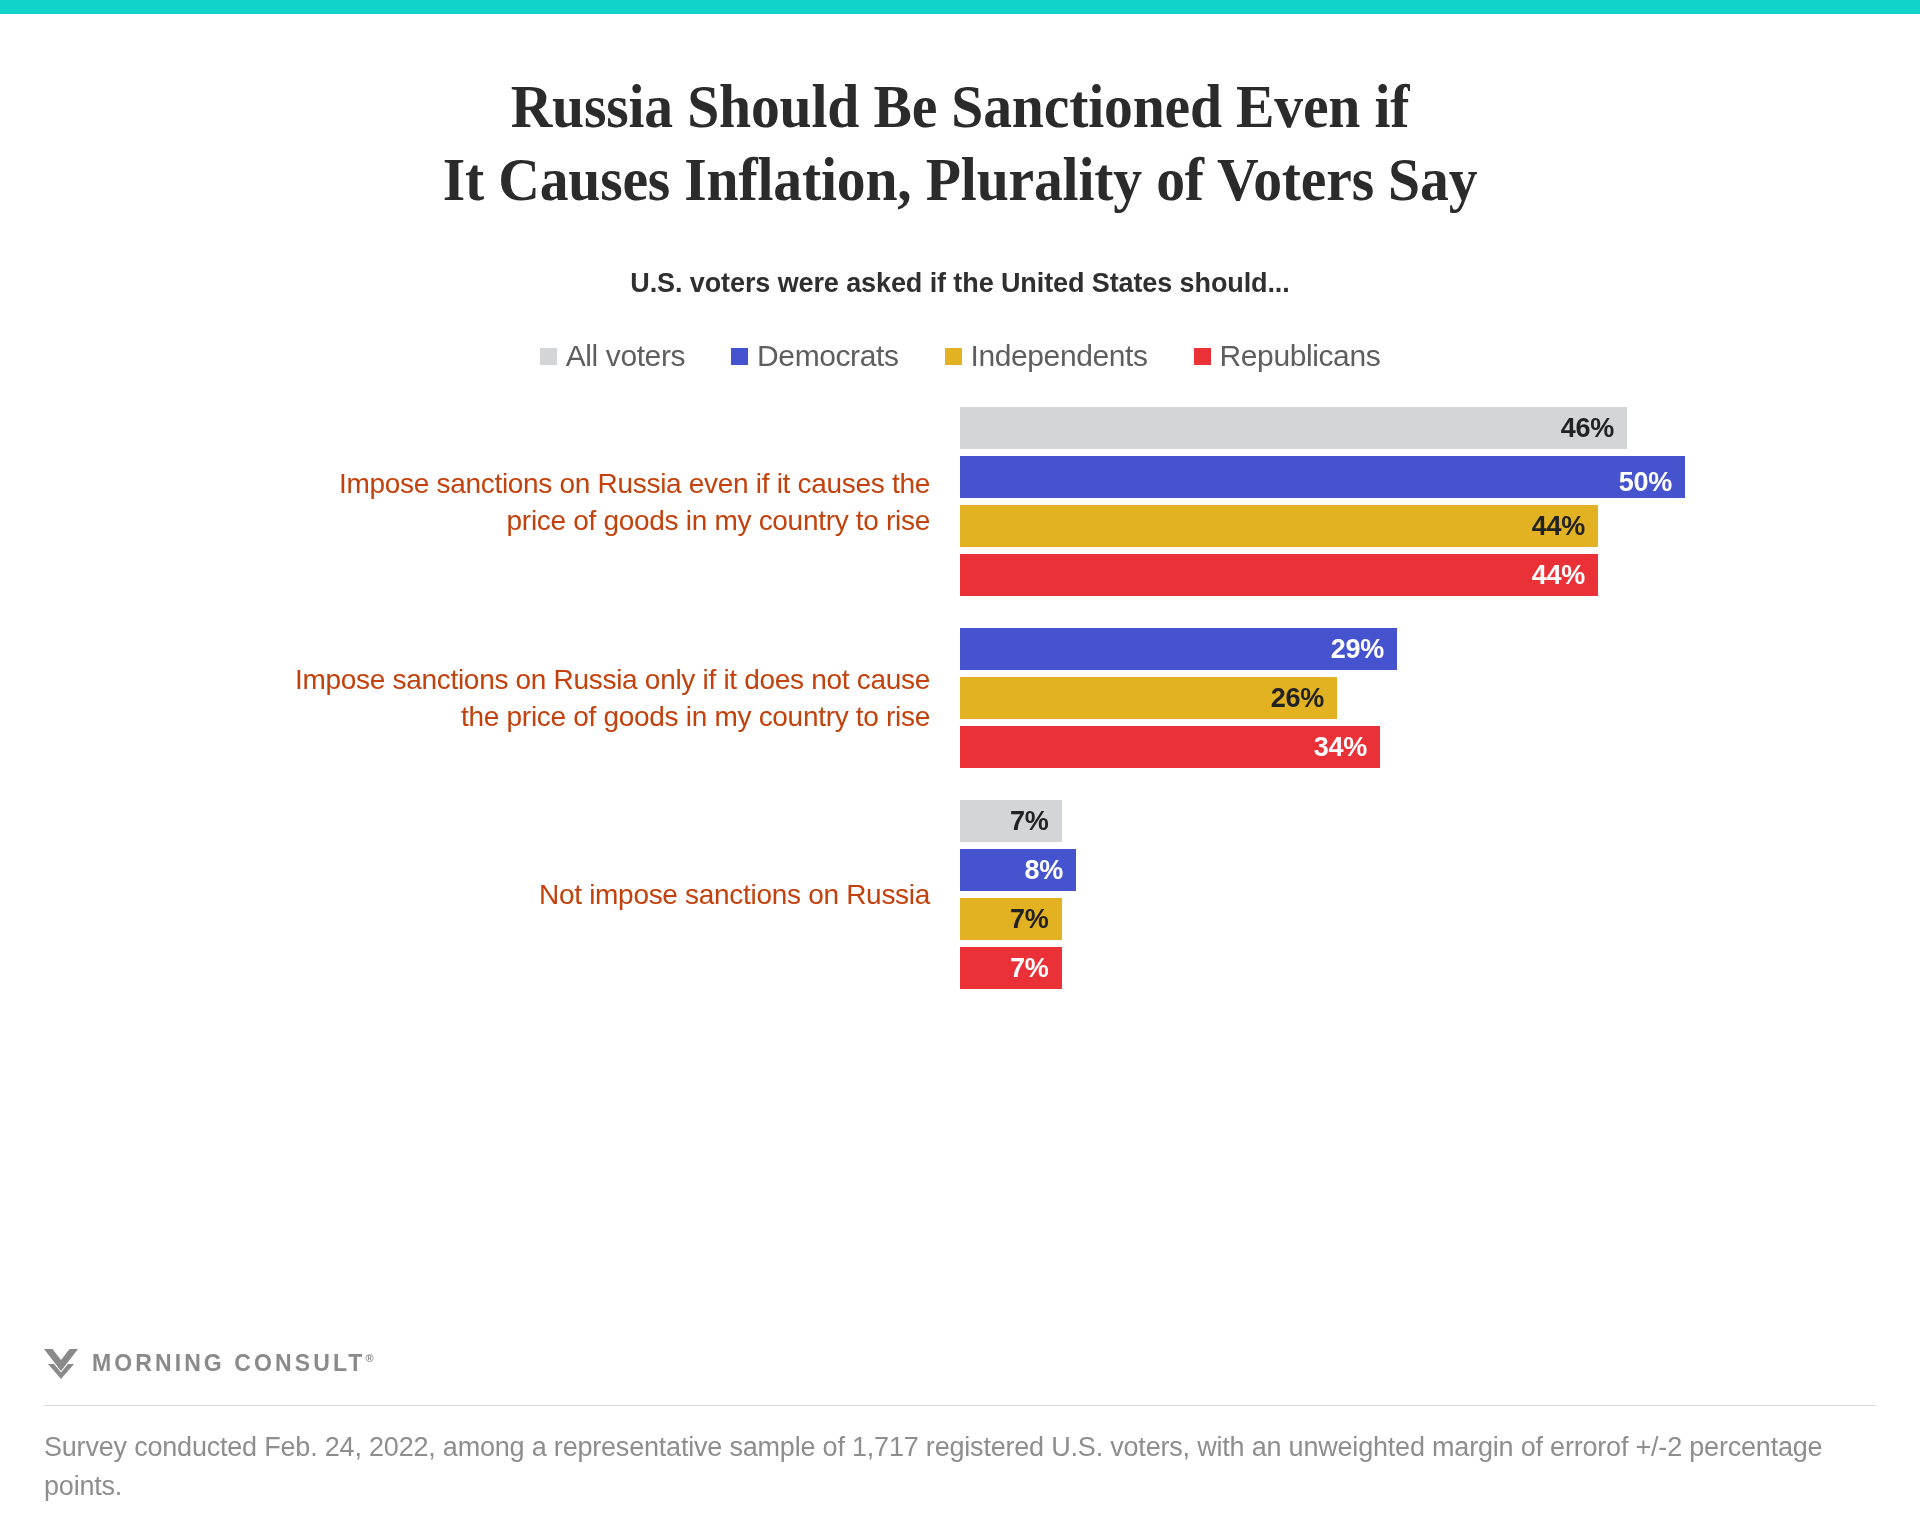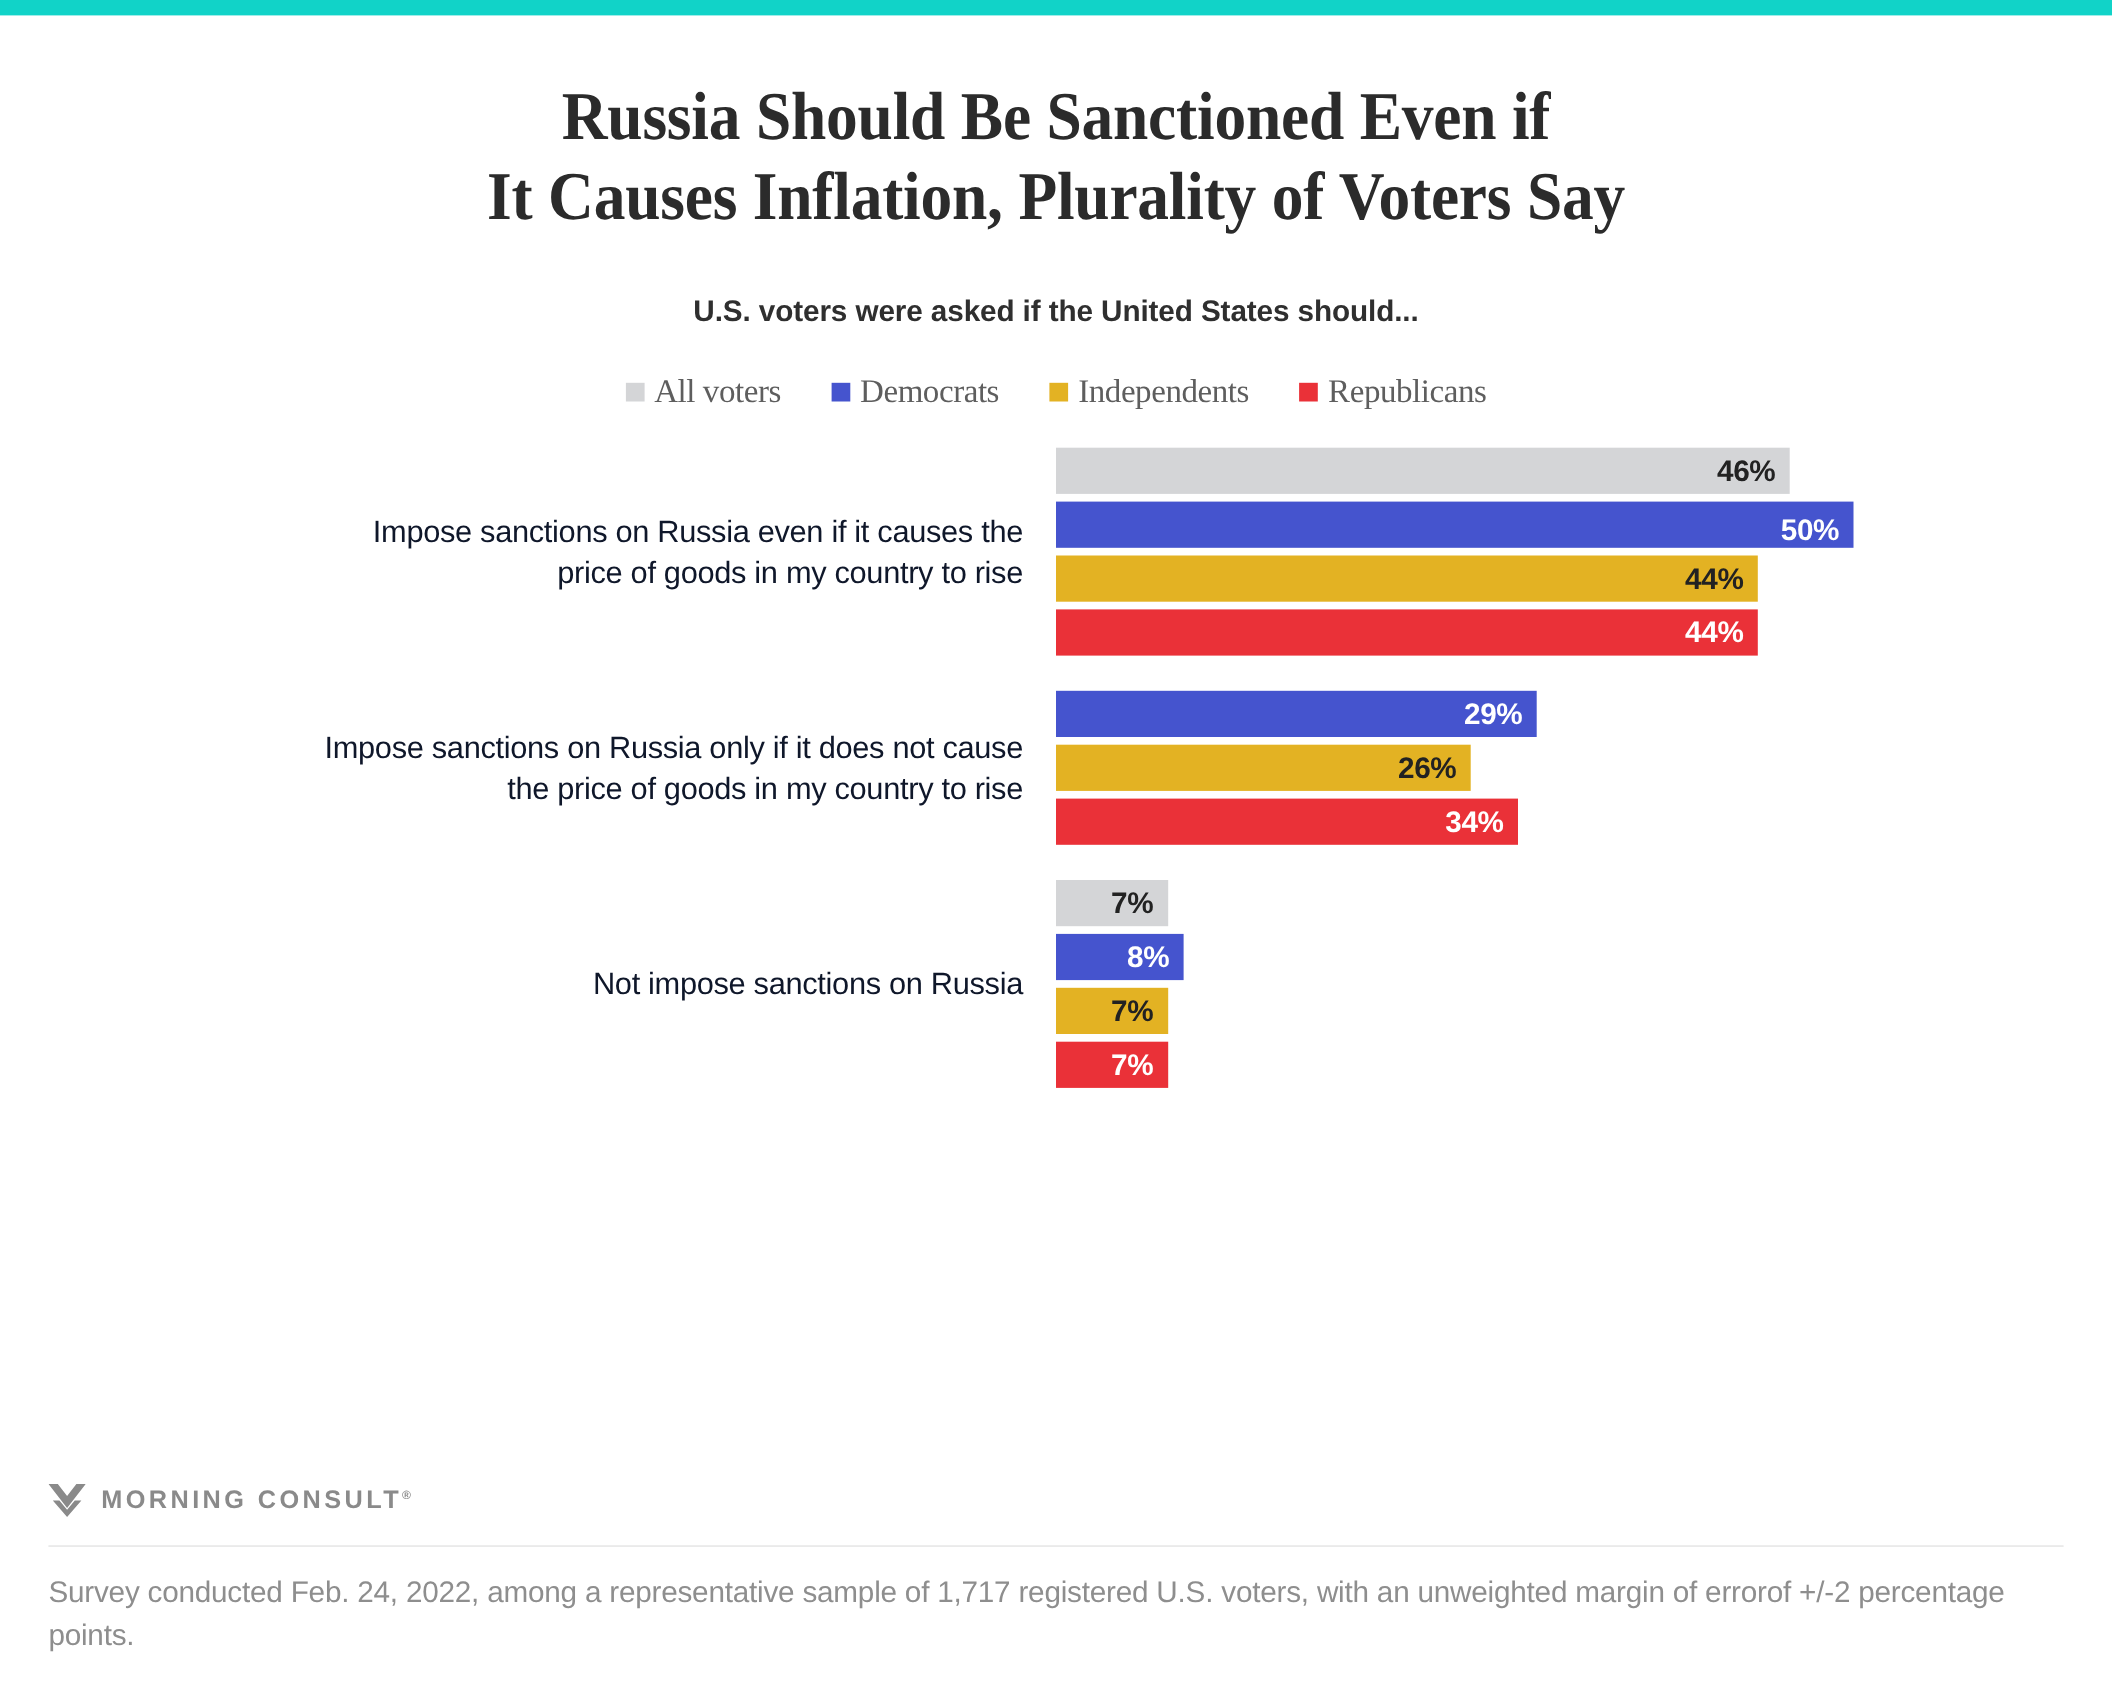--- a/index.html
+++ b/index.html
@@ -50,21 +50,20 @@
     letter-spacing: -0.1px;
   }
 
   
   .legend {
     margin-top: 40px;
     display: flex;
     justify-content: center;
     align-items: flex-end;
     gap: 46px;
-    font-family: Liberation Serif, serif;
   }
   .legend-item {
     display: flex;
     align-items: center;
     gap: 9px;
   }
   .legend-swatch {
     width: 17px;
     height: 17px;
     display: inline-block;
@@ -88,21 +87,21 @@
     align-items: center;
     margin-bottom: 32px;
   }
   .cat-label {
     width: 960px;
     padding-right: 30px;
     box-sizing: border-box;
     text-align: right;
     font-size: 28px;
     line-height: 1.33;
-    color: #0f172a;
+    color: #c2410c;
     letter-spacing: -0.3px;
   }
   .bars {
     flex: 1;
     display: flex;
     flex-direction: column;
     gap: 7px;
   }
   .bar-row {
     display: flex;

